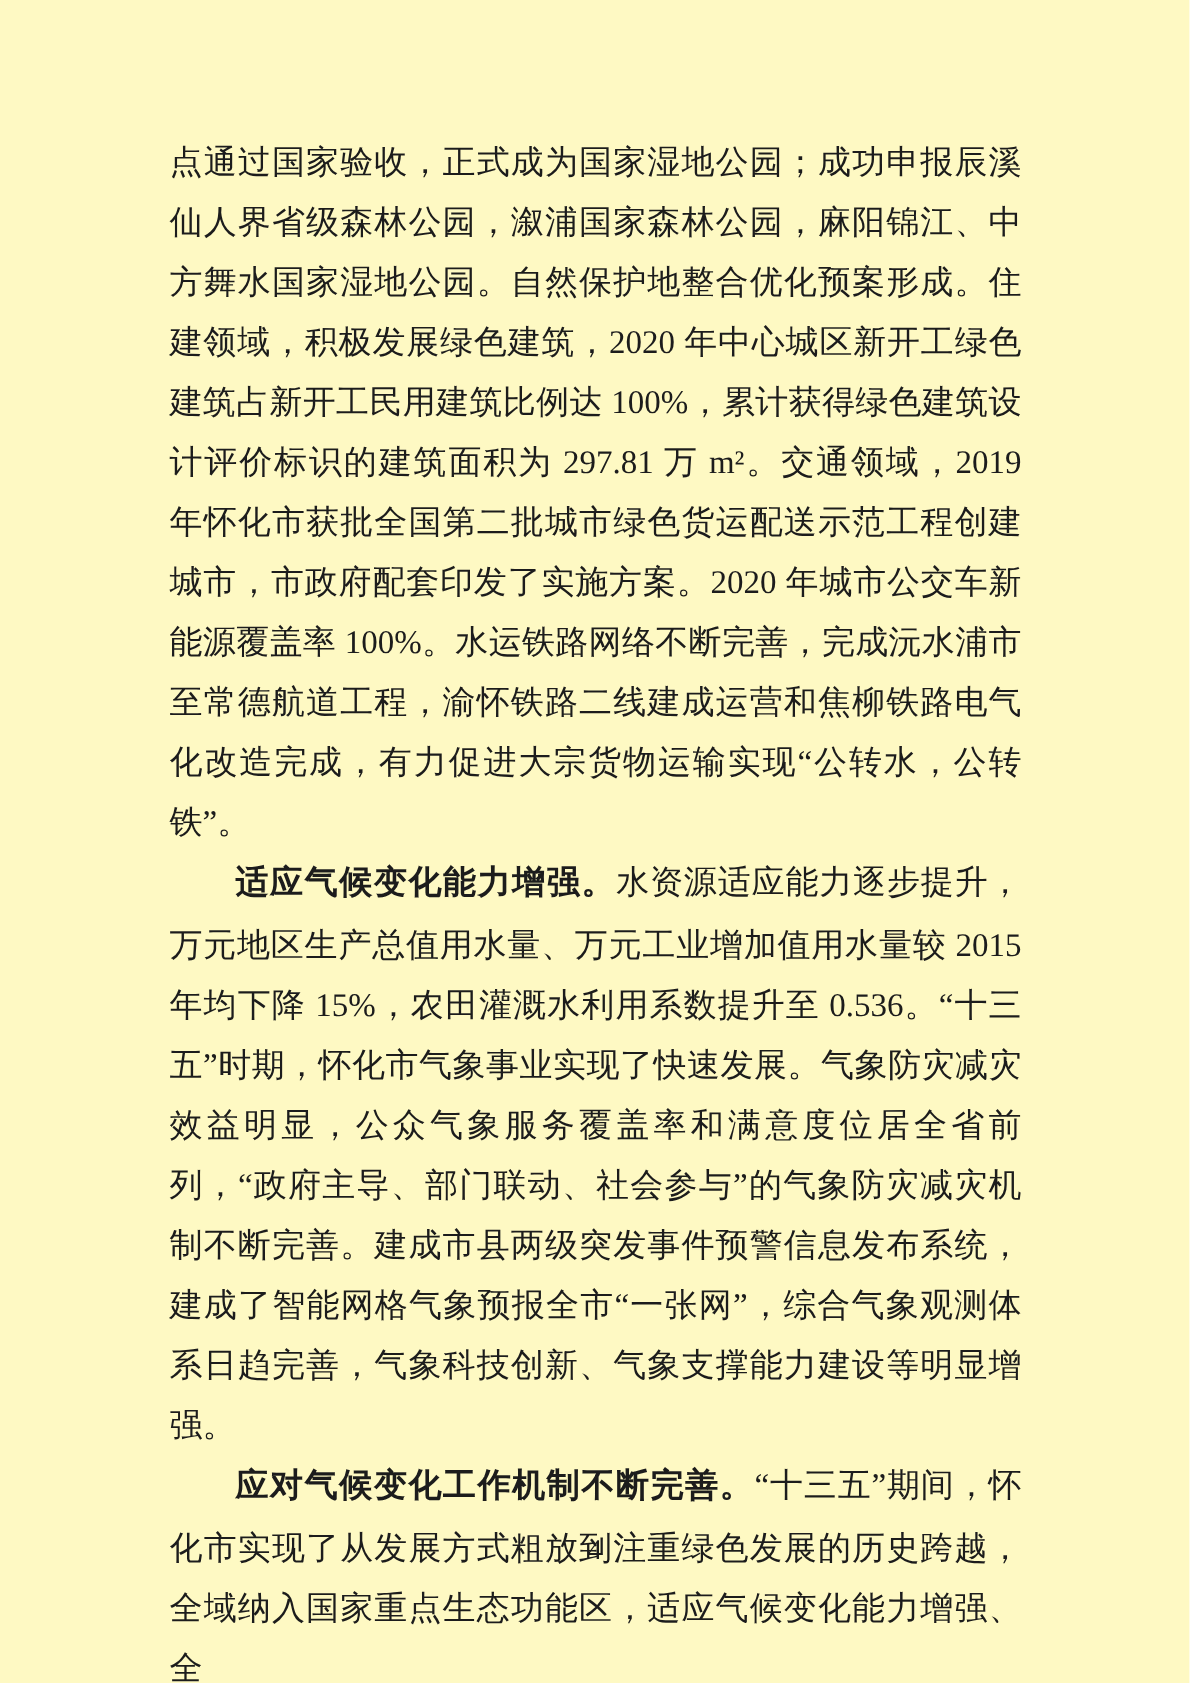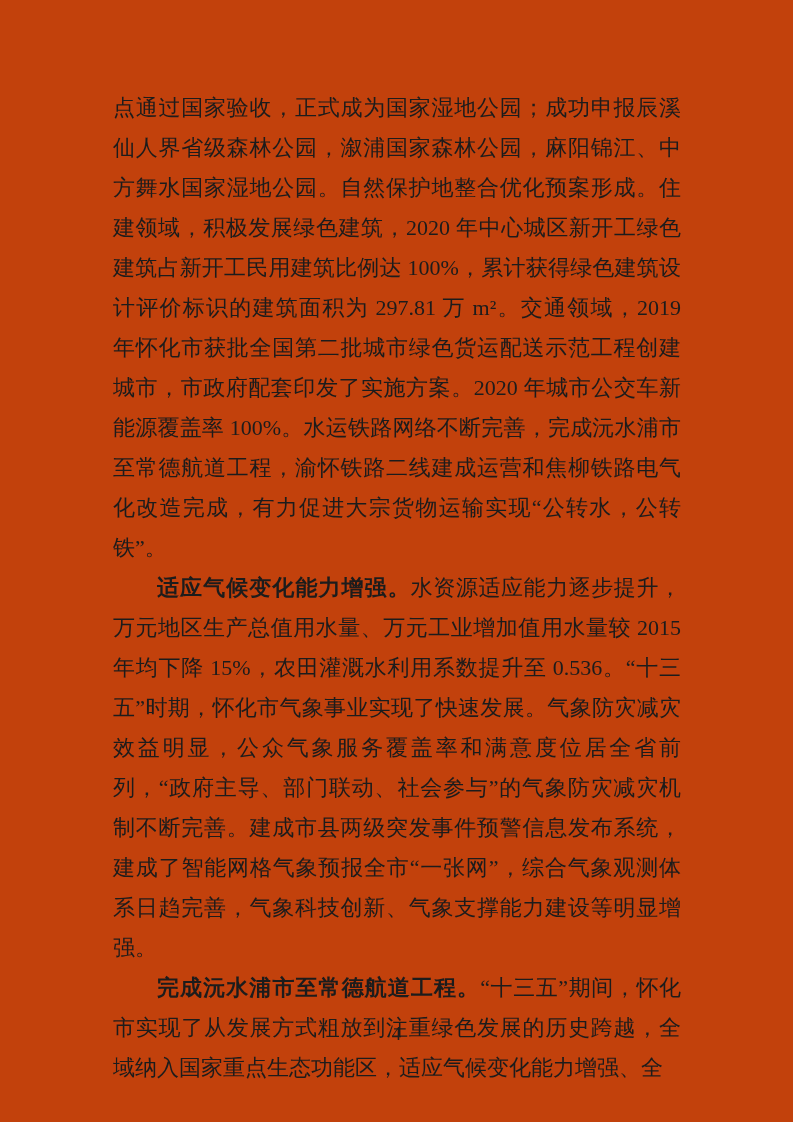--- a/index.html
+++ b/index.html
@@ -4,21 +4,21 @@
 <style>
   html, body {
     margin: 0;
     padding: 0;
     background: #ffffff;
   }
   .page {
     position: relative;
     width: 793px;
     height: 1122px;
-    background: #c2410c;
+    background: #fef9c3;
     overflow: hidden;
     font-family: "Liberation Serif", serif;
     color: #1c1c1c;
   }
   .content {
     position: absolute;
     left: 113px;
     top: 88px;
     width: 568px;
     font-size: 22px;
@@ -32,35 +32,36 @@
     margin: 0;
     padding: 0;
     text-indent: 2em;
   }
   .para.no-indent {
     text-indent: 0;
   }
   .lead {
     font-weight: 700;
     letter-spacing: 0.5px;
+    font-family: Liberation Mono, monospace;
   }
   .page-number {
     position: absolute;
     left: 0;
     width: 793px;
     top: 1022px;
     text-align: center;
     font-size: 19px;
     line-height: 24px;
     color: #1c1c1c;
   }
 </style>
 </head>
 <body>
 
 <div class="page">
   <div class="content">
     <p class="para no-indent"><span>点通过国家验收，正式成为国家湿地公园；成功申报辰溪仙人界省级森林公园，溆浦国家森林公园，麻阳锦江、中方舞水国家湿地公园。自然保护地整合优化预案形成。住建领域，积极发展绿色建筑，2020 年中心城区新开工绿色建筑占新开工民用建筑比例达 100%，累计获得绿色建筑设计评价标识的建筑面积为 297.81 万 m²。交通领域，2019 年怀化市获批全国第二批城市绿色货运配送示范工程创建城市，市政府配套印发了实施方案。2020 年城市公交车新能源覆盖率 100%。水运铁路网络不断完善，完成沅水浦市至常德航道工程，渝怀铁路二线建成运营和焦柳铁路电气化改造完成，有力促进大宗货物运输实现“公转水，公转铁”。</span></p>
     <p class="para"><span class="lead">适应气候变化能力增强。</span><span>水资源适应能力逐步提升，万元地区生产总值用水量、万元工业增加值用水量较 2015 年均下降 15%，农田灌溉水利用系数提升至 0.536。“十三五”时期，怀化市气象事业实现了快速发展。气象防灾减灾效益明显，公众气象服务覆盖率和满意度位居全省前列，“政府主导、部门联动、社会参与”的气象防灾减灾机制不断完善。建成市县两级突发事件预警信息发布系统，建成了智能网格气象预报全市“一张网”，综合气象观测体系日趋完善，气象科技创新、气象支撑能力建设等明显增强。</span></p>
-    <p class="para"><span class="lead">完成沅水浦市至常德航道工程。</span><span>“十三五”期间，怀化市实现了从发展方式粗放到注重绿色发展的历史跨越，全域纳入国家重点生态功能区，适应气候变化能力增强、全</span></p>
+    <p class="para"><span class="lead">应对气候变化工作机制不断完善。</span><span>“十三五”期间，怀化市实现了从发展方式粗放到注重绿色发展的历史跨越，全域纳入国家重点生态功能区，适应气候变化能力增强、全</span></p>
   </div>
   <div class="page-number">4</div>
 </div>
 
 </body></html>

